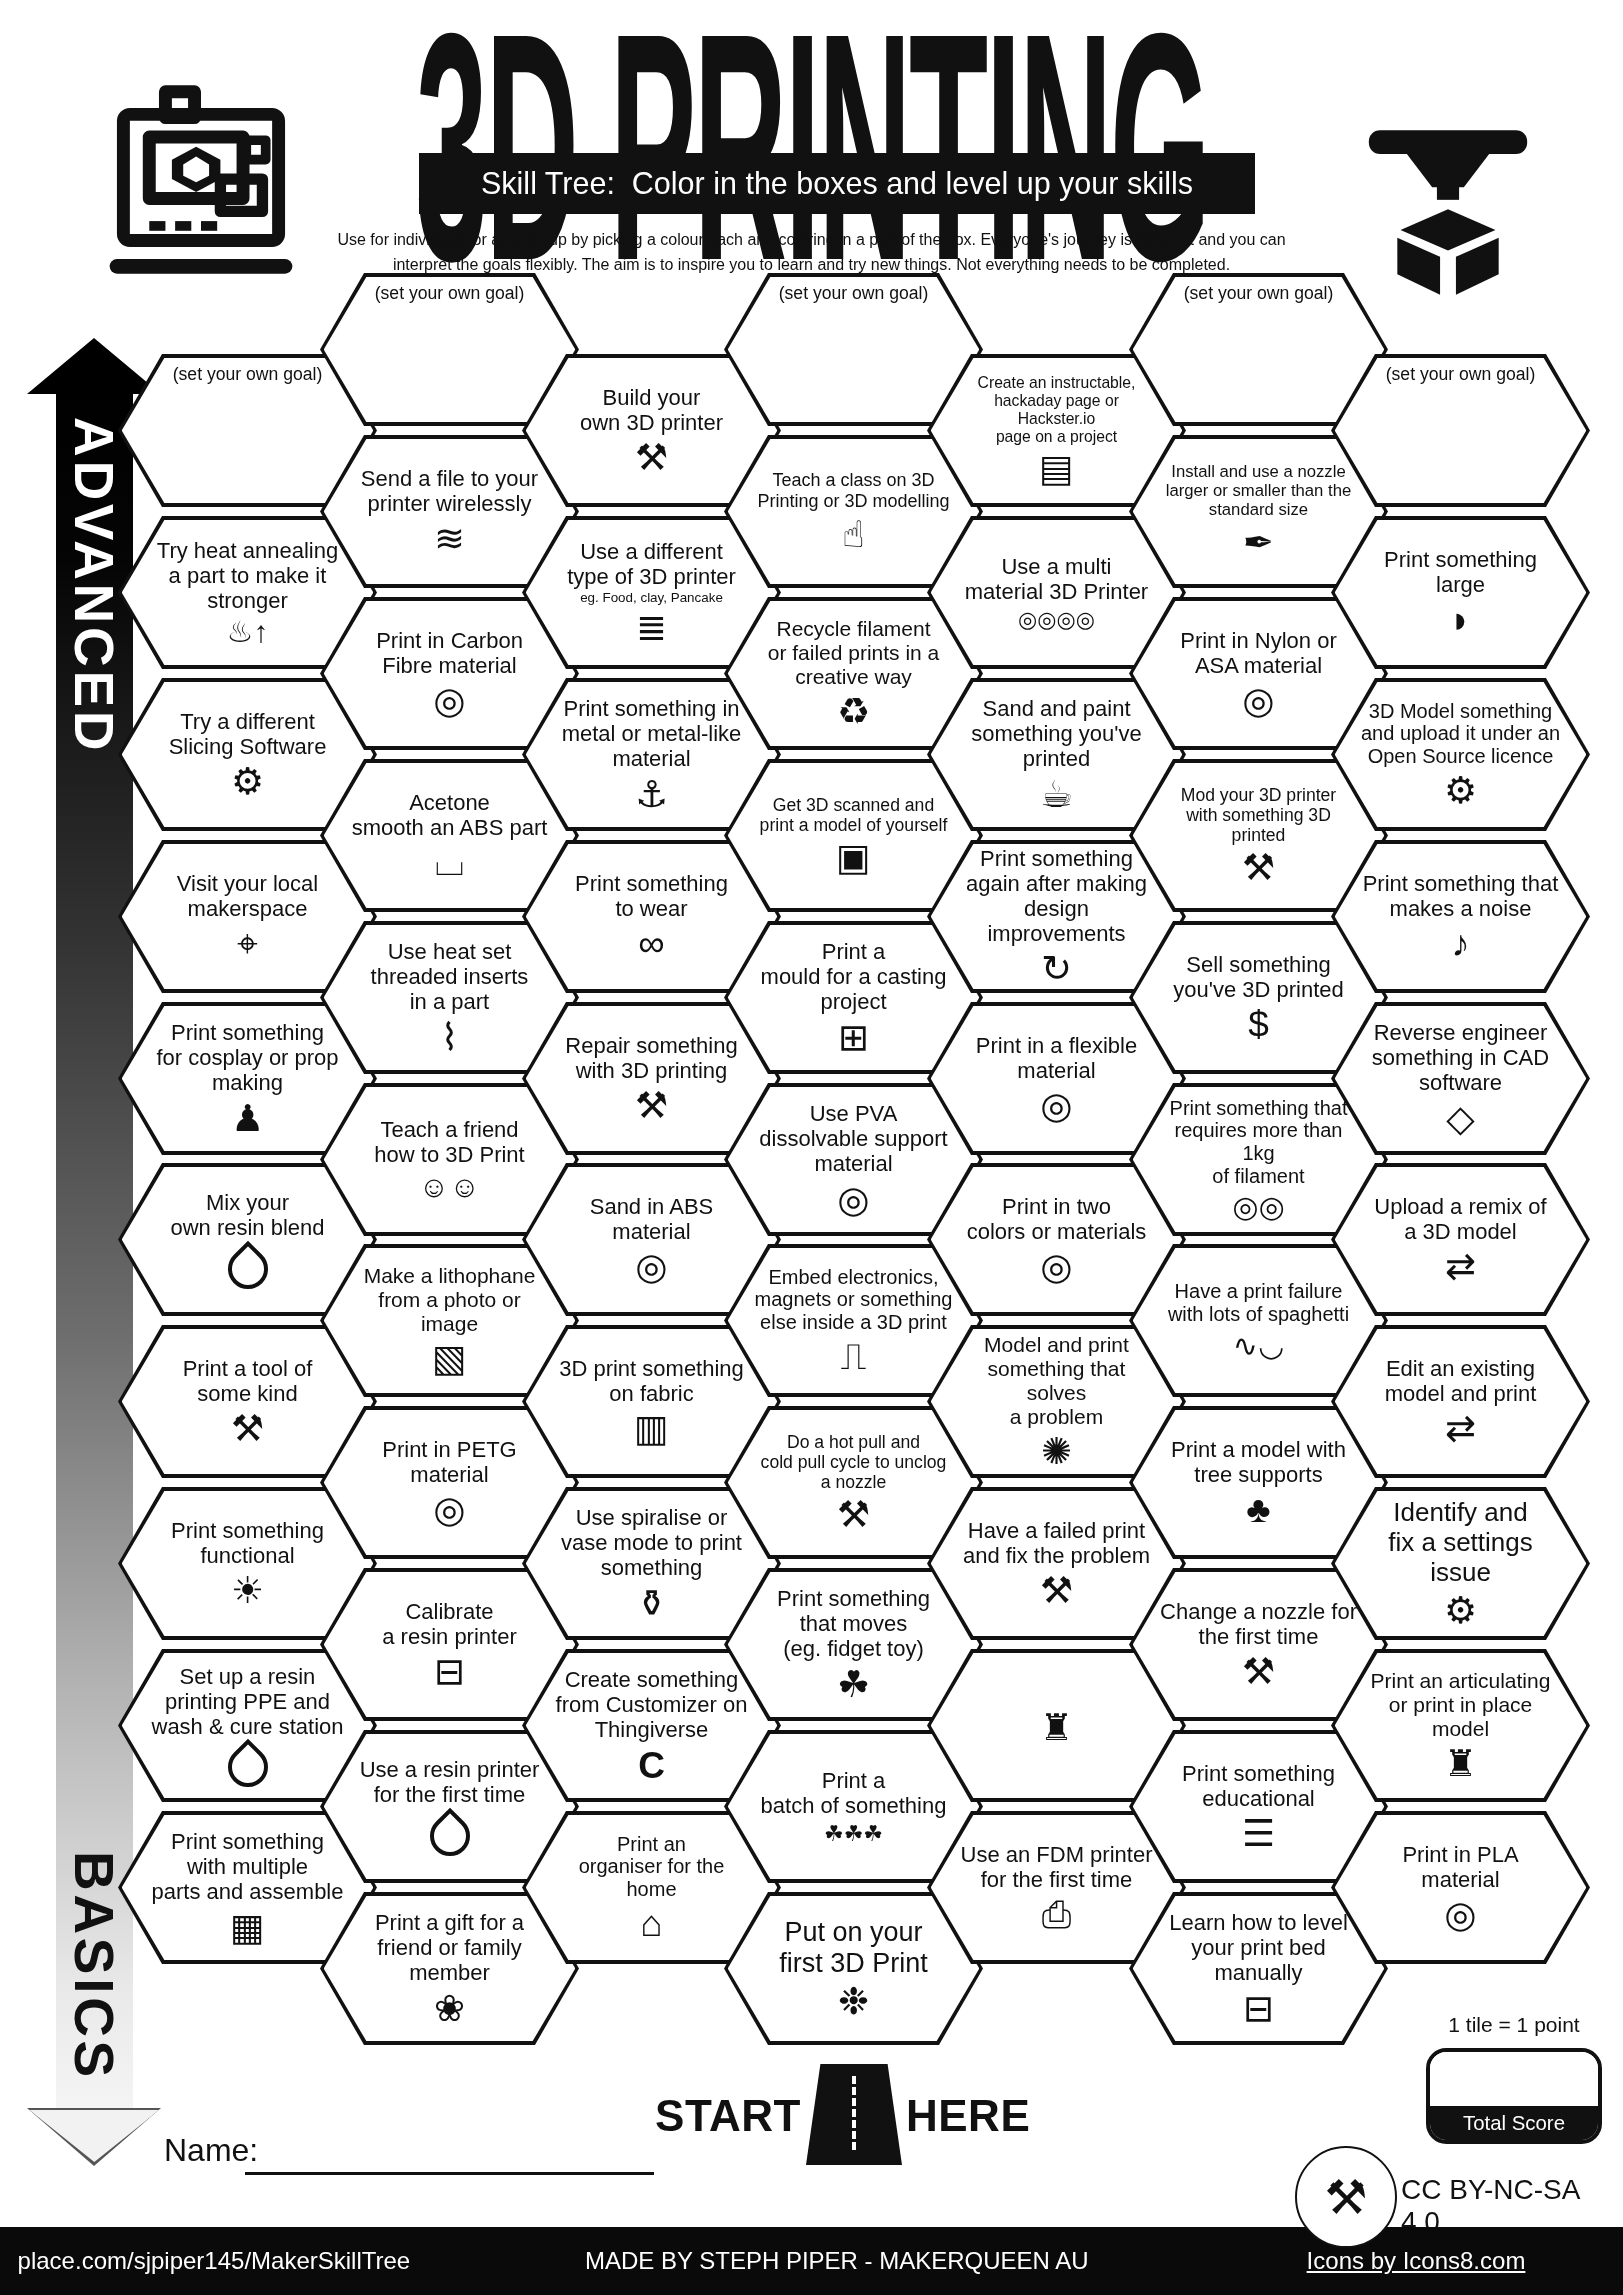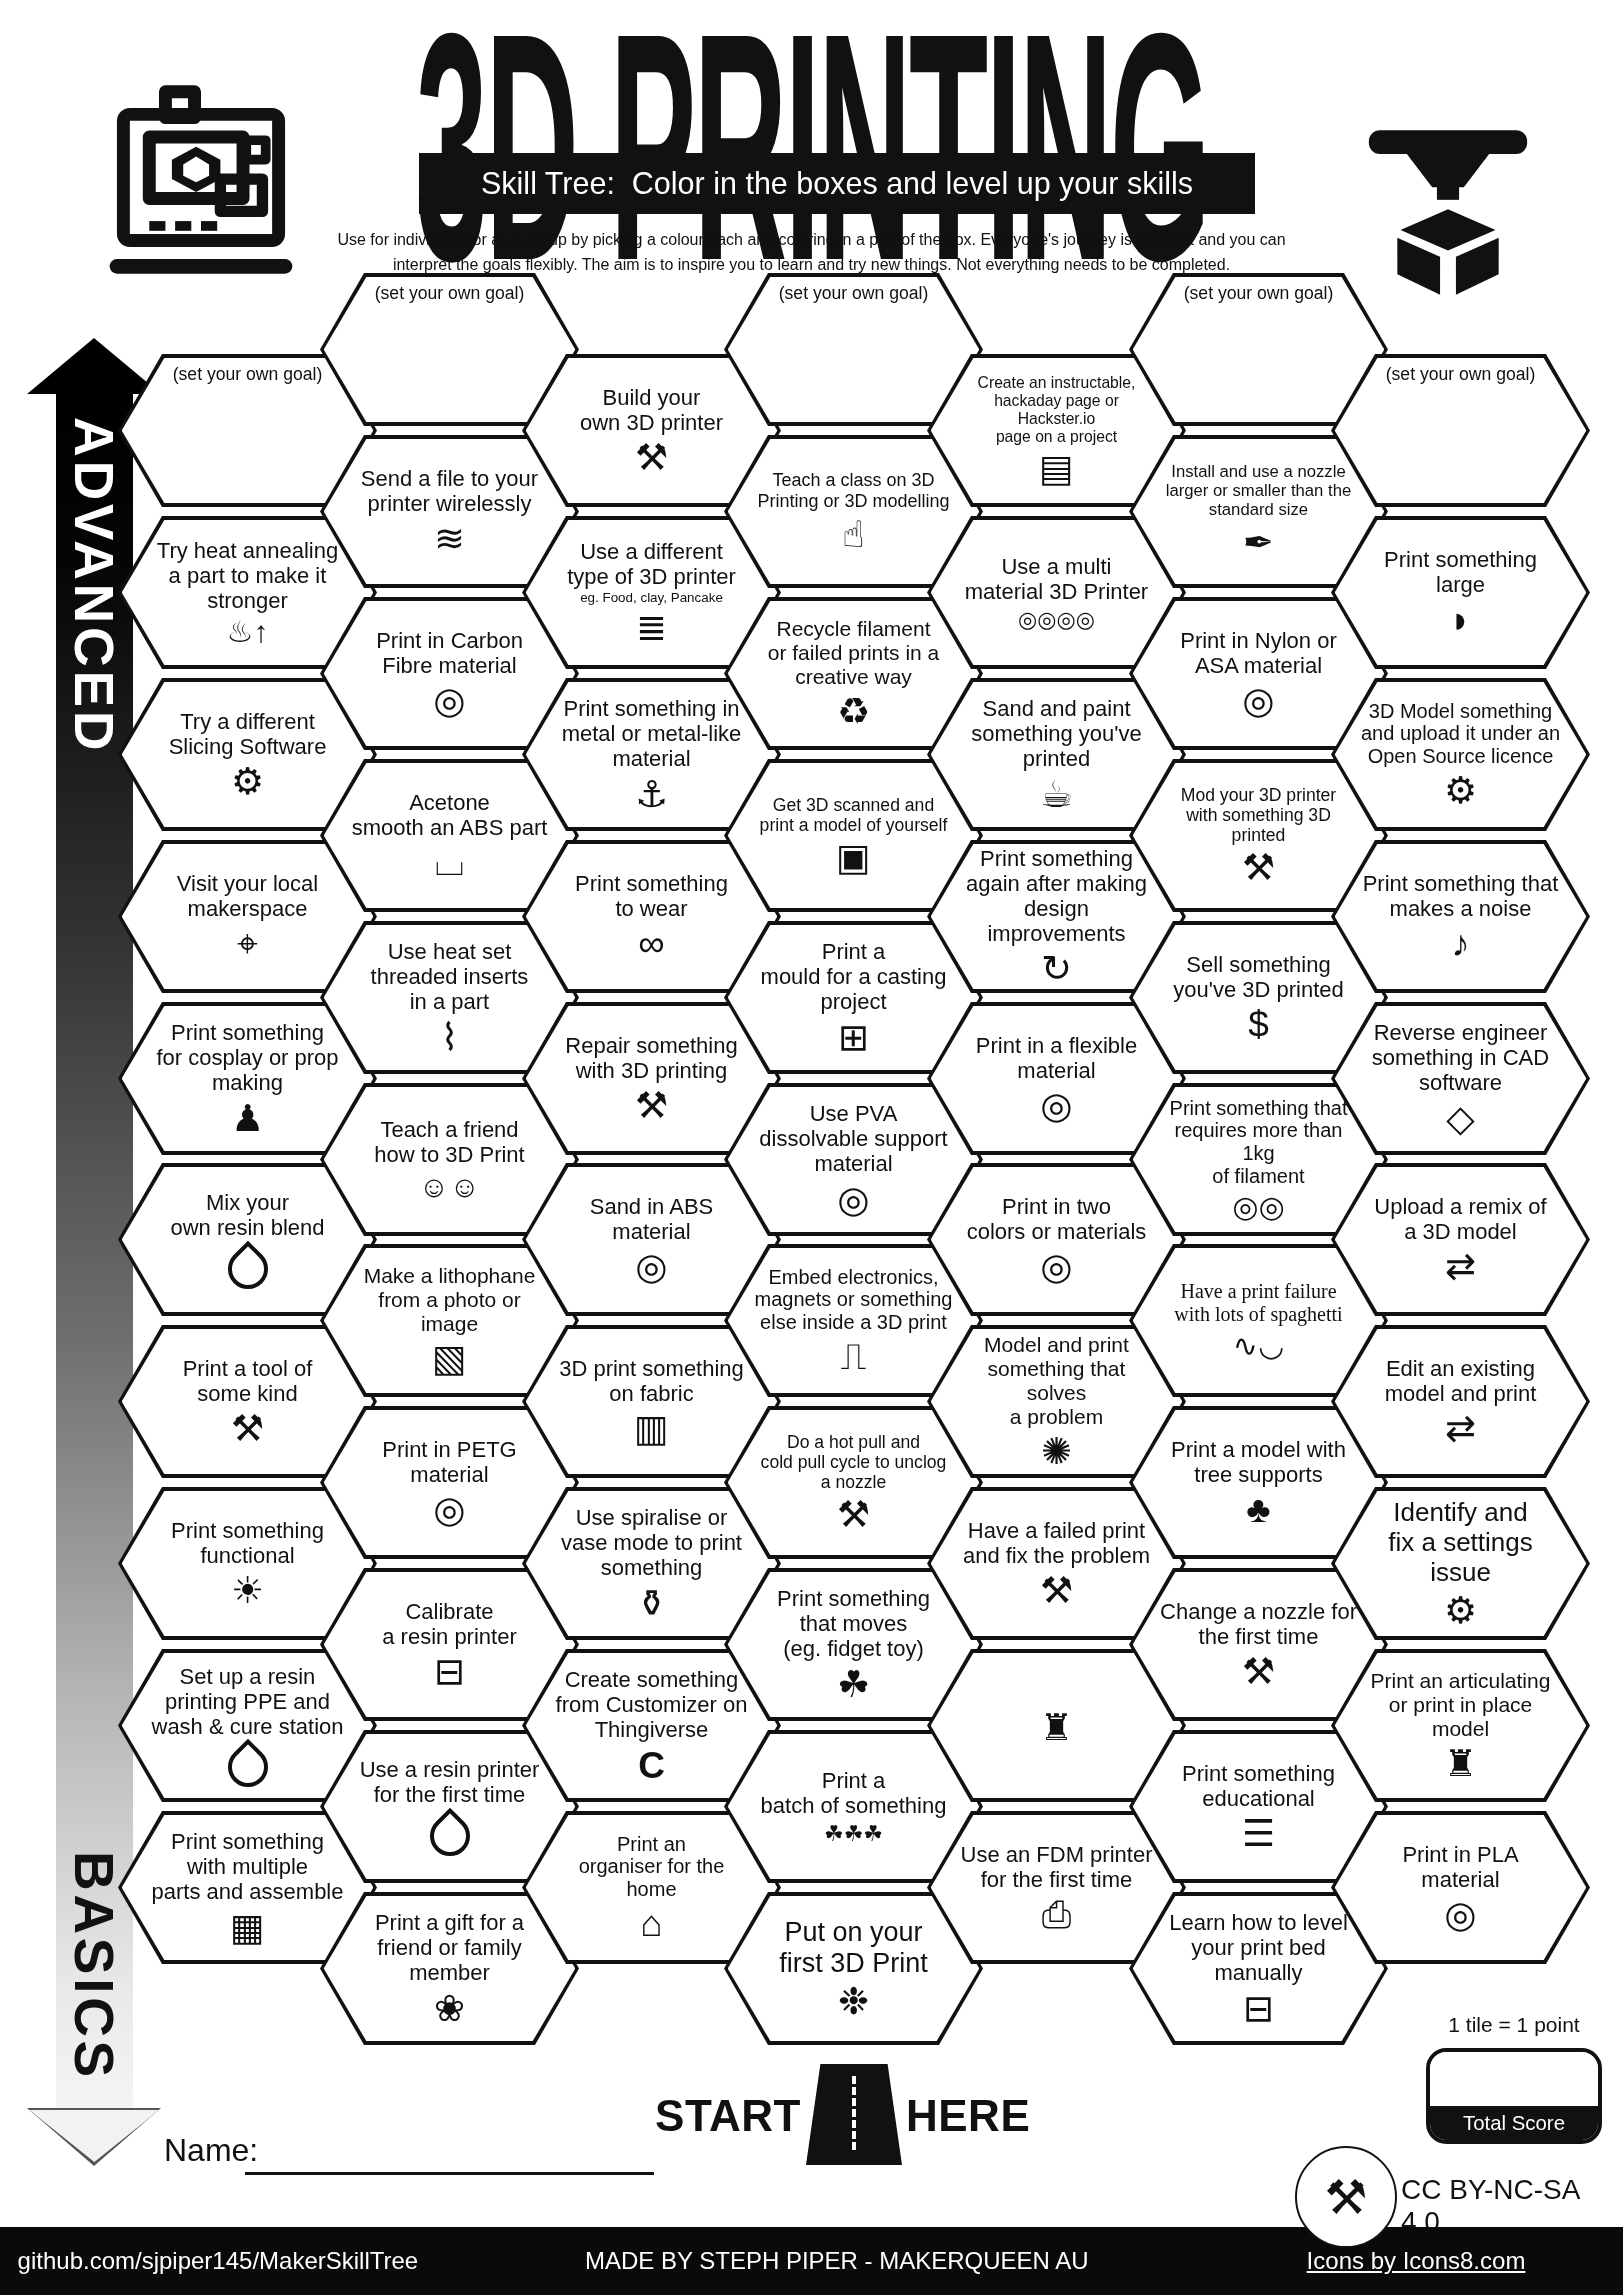--- a/index.html
+++ b/index.html
@@ -532,21 +532,21 @@
       <div class="hex" style="left: 1129px; top: 1083px; width: 259px; height: 153px;">
         <div class="hex-i">
           <div class="lbl" style="font-size: 20px;">Print something that
 requires more than 1kg
 of filament</div>
           <div class="ico" style="font-size: 30px;">◎◎</div>
         </div>
       </div>
       <div class="hex" style="left: 1129px; top: 1244px; width: 259px; height: 153px;">
         <div class="hex-i">
-          <div class="lbl" style="font-size: 20px; font-family: Liberation Serif, serif;">Have a print failure
+          <div class="lbl" style="font-size: 20px;">Have a print failure
 with lots of spaghetti</div>
           <div class="ico" style="font-size: 30px;">∿◡</div>
         </div>
       </div>
       <div class="hex" style="left: 1129px; top: 1406px; width: 259px; height: 153px;">
         <div class="hex-i">
           <div class="lbl" style="font-size: 22px;">Print a model with
 tree supports</div>
           <div class="ico" style="font-size: 37px;">♣</div>
         </div>
@@ -658,19 +658,19 @@
   <div id="score-note">1 tile = 1 point</div>
   <div id="score-box">
     <div class="space"></div>
     <div class="band">Total Score</div>
   </div>
 
   <div id="cc-circle">⚒</div>
   <div id="license">CC BY-NC-SA 4.0</div>
 
   <div id="footer-bar">
-    <div class="l">github.com/sjpiper145/MakerSkillTree</div>
+    <div class="l">place.com/sjpiper145/MakerSkillTree</div>
     <div class="c">MADE BY STEPH PIPER  -  MAKERQUEEN AU</div>
     <div class="r">Icons by Icons8.com</div>
   </div>
 
 </div>
 
 
 </body></html>

